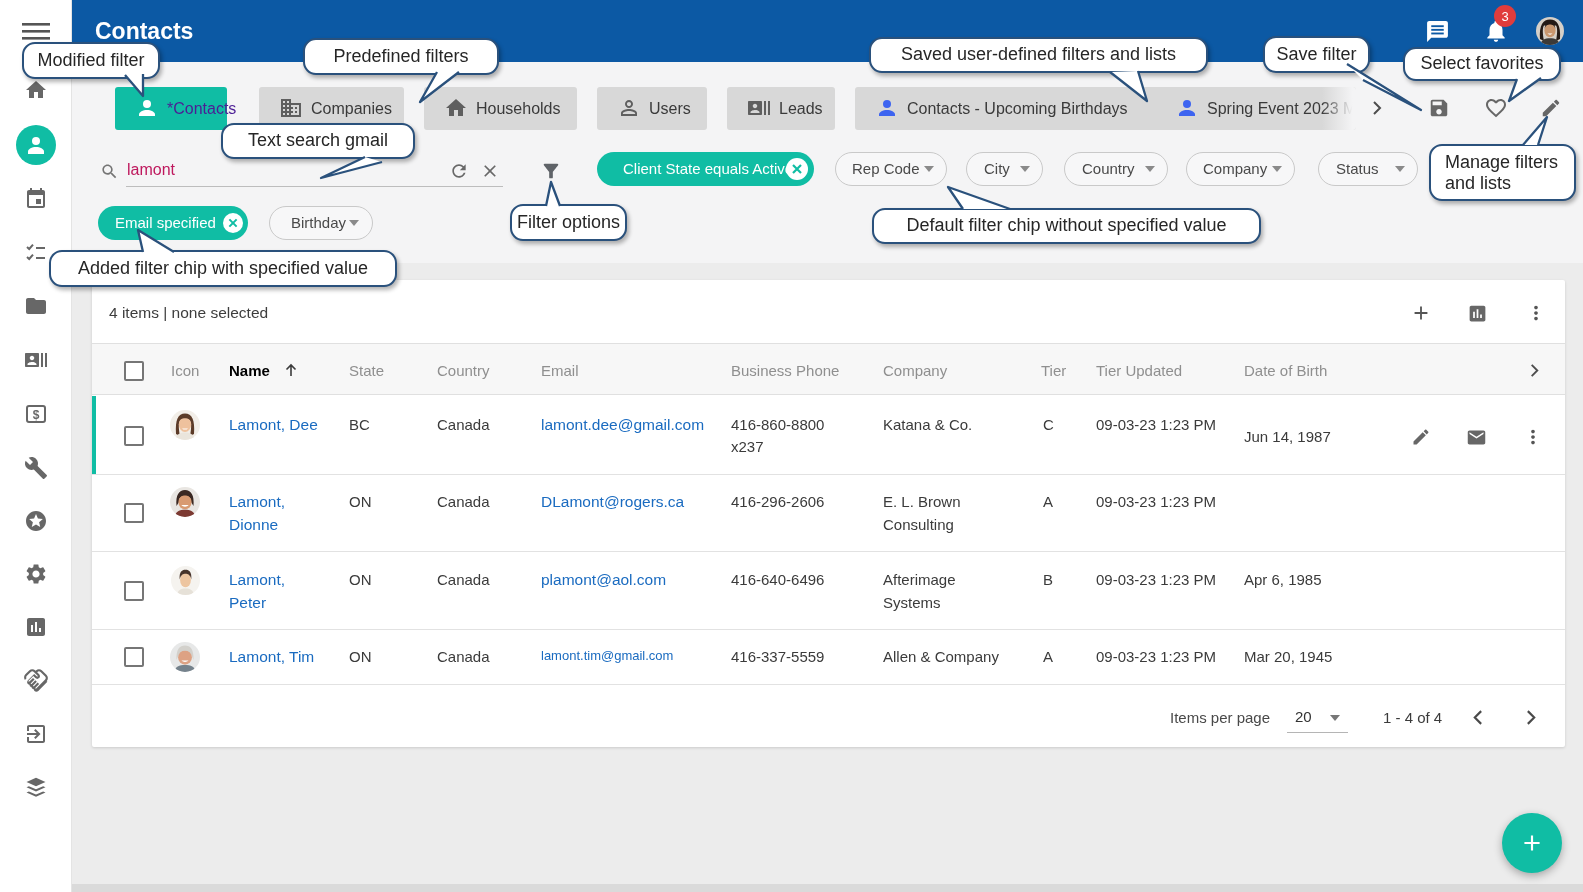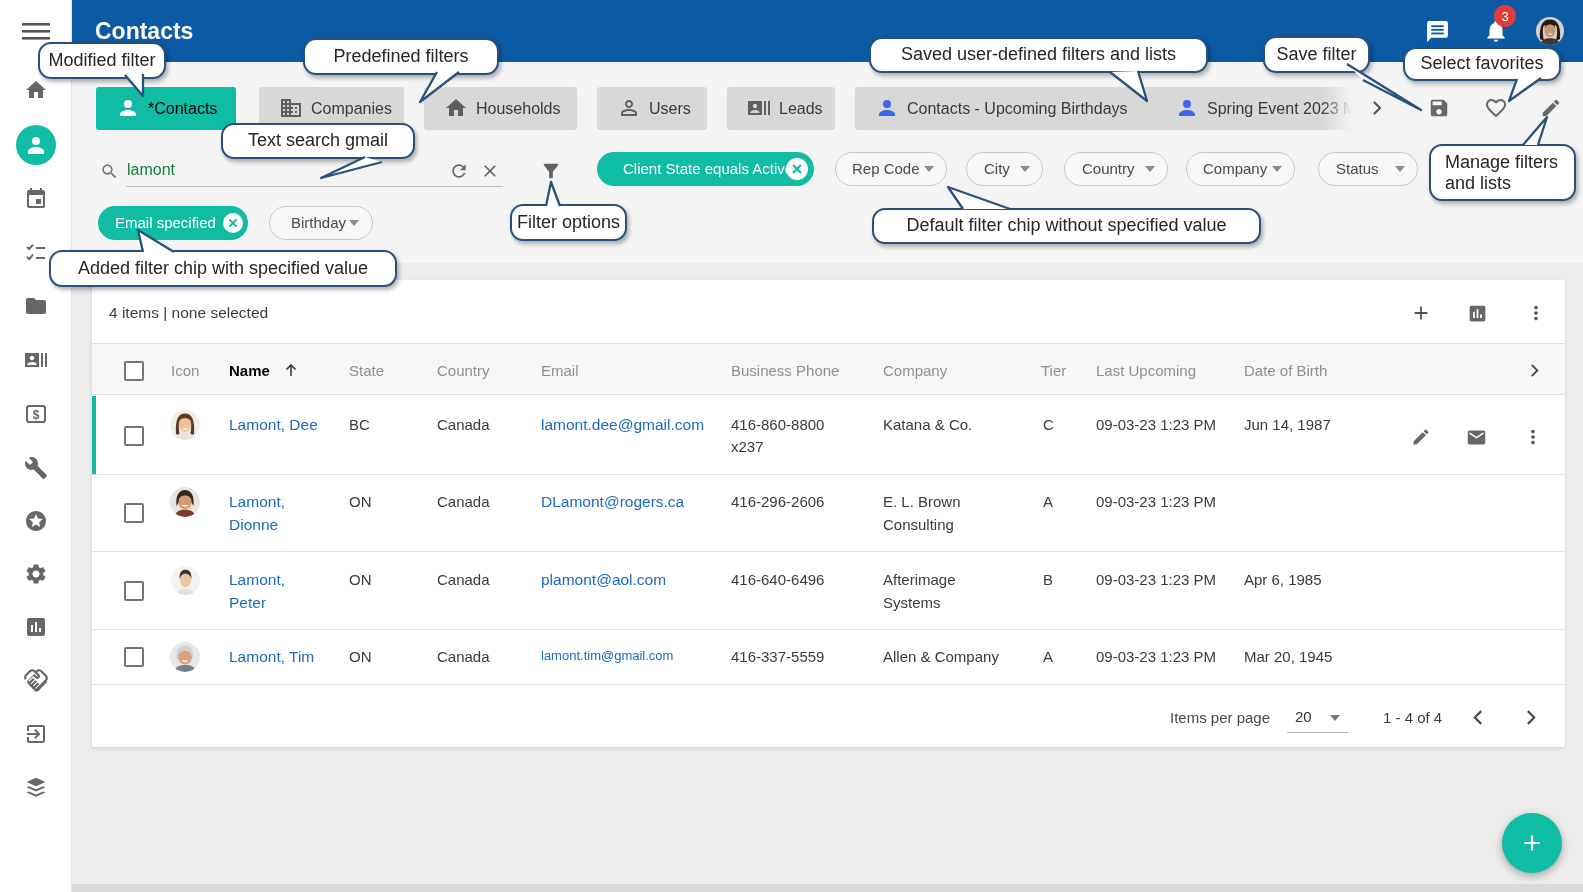--- a/index.html
+++ b/index.html
@@ -122,21 +122,21 @@
     <path fill="#676767" d="M10.09 15.59L11.5 17l5-5-5-5-1.41 1.41L12.67 11H3v2h9.67l-2.58 2.59zM19 3H5c-1.11 0-2 .9-2 2v4h2V5h14v14H5v-4H3v4c0 1.1.89 2 2 2h14c1.1 0 2-.9 2-2V5c0-1.1-.9-2-2-2z"></path>
   </svg>
 <svg class="ic" style="left:24px;top:776px" width="24" height="24" viewBox="0 0 24 24">
     <g fill="#676767">
       <path d="M12 1.8 2.5 6 12 10.2 21.5 6Z"></path>
       <path d="M4.9 10.2 2.5 11.3 12 15.5l9.5-4.2-2.4-1.1L12 13.3Z"></path>
       <path d="M4.9 15.5 2.5 16.6 12 20.8l9.5-4.2-2.4-1.1L12 18.6Z"></path>
     </g>
   </svg>
 
-<div class="tab" style="left:96px;width:140px;background:#10bda4;color:#000000">
+<div class="tab" style="left:115px;width:112px;background:#10bda4;color:#4c1d95">
     <svg width="24" height="24" viewBox="0 0 24 24">
       <g fill="#fff">
         <circle cx="12" cy="8" r="4"></circle>
         <path d="M12 14c-4 0-8 2-8 4.5V20h16v-1.5C20 16 16 14 12 14z"></path>
       </g>
     </svg>
     <span class="lbl">*Contacts</span>
   </div>
 <div class="tab" style="left:259px;width:145px">
     <svg width="24" height="24" viewBox="0 0 24 24">
@@ -191,21 +191,21 @@
 <svg class="ic" style="left:1484px;top:96px" width="24" height="24" viewBox="0 0 24 24">
     <path fill="#676767" d="M16.5 3c-1.74 0-3.41.81-4.5 2.09C10.91 3.81 9.24 3 7.5 3 4.42 3 2 5.42 2 8.5c0 3.78 3.4 6.86 8.55 11.54L12 21.35l1.45-1.32C18.6 15.36 22 12.28 22 8.5 22 5.42 19.58 3 16.5 3zm-4.4 15.55l-.1.1-.1-.1C7.14 14.24 4 11.39 4 8.5 4 6.5 5.5 5 7.5 5c1.54 0 3.04.99 3.57 2.36h1.87C13.46 5.99 14.96 5 16.5 5c2 0 3.5 1.5 3.5 3.5 0 2.89-3.14 5.74-7.9 10.05z"></path>
   </svg>
 <svg class="ic" style="left:1540px;top:97px" width="22" height="22" viewBox="0 0 24 24">
     <path fill="#676767" d="M3 17.25V21h3.75L17.81 9.94l-3.75-3.75L3 17.25zM20.71 7.04c.39-.39.39-1.02 0-1.41l-2.34-2.34c-.39-.39-1.02-.39-1.41 0l-1.83 1.83 3.75 3.75 1.83-1.83z"></path>
   </svg>
 
 <svg class="ic" style="left:100px;top:162px" width="19" height="19" viewBox="0 0 24 24">
     <path fill="#757575" d="M15.5 14h-.79l-.28-.27C15.41 12.59 16 11.11 16 9.5 16 5.91 13.09 3 9.5 3S3 5.91 3 9.5 5.91 16 9.5 16c1.61 0 3.09-.59 4.23-1.57l.27.28v.79l5 5L20.49 19l-5-5zm-6 0C7.01 14 5 11.99 5 9.5S7.01 5 9.5 5 14 7.01 14 9.5 11.99 14 9.5 14z"></path>
   </svg>
-<div class="txt" style="left:127px;top:161px;font-size:16px;color:#15803d">lamont</div>
+<div class="txt" style="left:127px;top:161px;font-size:16px;color:#be185d">lamont</div>
 <div class="abs" style="left:126px;top:186px;width:377px;height:1px;background:#bdbdbd"></div>
 <svg class="ic" style="left:449px;top:161px" width="20" height="20" viewBox="0 0 24 24">
     <path fill="#686868" d="M17.65 6.35C16.2 4.9 14.21 4 12 4c-4.42 0-7.99 3.58-7.99 8s3.57 8 7.99 8c3.73 0 6.84-2.55 7.73-6h-2.08c-.82 2.33-3.04 4-5.65 4-3.31 0-6-2.69-6-6s2.69-6 6-6c1.66 0 3.14.69 4.22 1.78L13 11h7V4l-2.35 2.35z"></path>
   </svg>
 <svg class="ic" style="left:480px;top:161px" width="20" height="20" viewBox="0 0 24 24">
     <path fill="#686868" d="M19 6.41 17.59 5 12 10.59 6.41 5 5 6.41 10.59 12 5 17.59 6.41 19 12 13.41 17.59 19 19 17.59 13.41 12z"></path>
   </svg>
 <svg class="ic" style="left:540px;top:160px" width="22" height="22" viewBox="0 0 24 24">
     <path fill="#5f6368" d="M4.25 5.61C6.27 8.2 10 13 10 13v6c0 .55.45 1 1 1h2c.55 0 1-.45 1-1v-6s3.72-4.8 5.74-7.39c.51-.66.04-1.61-.79-1.61H5.04c-.83 0-1.3.95-.79 1.61z"></path>
   </svg>
@@ -268,21 +268,21 @@
 <div class="txt" style="left:229px;top:362px;font-size:15px;color:#000000;font-weight:bold">Name</div>
 <svg class="ic" style="left:283px;top:362px" width="16" height="16" viewBox="0 0 16 16">
     <path fill="none" stroke="#3b3b3b" stroke-width="1.6" d="M8 14V3M3.5 7.5L8 3l4.5 4.5"></path>
   </svg>
 <div class="txt hdr" style="left:349px;top:362px">State</div>
 <div class="txt hdr" style="left:437px;top:362px">Country</div>
 <div class="txt hdr" style="left:541px;top:362px">Email</div>
 <div class="txt hdr" style="left:731px;top:362px">Business Phone</div>
 <div class="txt hdr" style="left:883px;top:362px">Company</div>
 <div class="txt hdr" style="left:1041px;top:362px">Tier</div>
-<div class="txt hdr" style="left:1096px;top:362px">Last Upcoming</div>
+<div class="txt hdr" style="left:1096px;top:362px">Tier Updated</div>
 <div class="txt hdr" style="left:1244px;top:362px">Date of Birth</div>
 <svg class="ic" style="left:1527px;top:363px" width="15" height="15" viewBox="0 0 16 16">
     <path fill="none" stroke="#4d4d4d" stroke-width="2" d="M5 2l6 6-6 6"></path>
   </svg>
 
 <div class="abs" style="left:92px;top:396px;width:4px;height:78px;background:#10bda4"></div>
 <div class="hline" style="left:92px;top:474px;width:1473px"></div>
 <div class="hline" style="left:92px;top:551px;width:1473px"></div>
 <div class="hline" style="left:92px;top:629px;width:1473px"></div>
 <div class="hline" style="left:92px;top:684px;width:1473px"></div>
@@ -305,21 +305,21 @@
   </svg>
 <div class="txt link" style="left:229px;top:416px;font-size:15.5px">Lamont, Dee</div>
 <div class="txt cell" style="left:349px;top:416px">BC</div>
 <div class="txt cell" style="left:437px;top:416px">Canada</div>
 <div class="txt link" style="left:541px;top:416px;font-size:15.5px">lamont.dee@gmail.com</div>
 <div class="txt cell" style="left:731px;top:416px">416-860-8800</div>
 <div class="txt cell" style="left:731px;top:438px">x237</div>
 <div class="txt cell" style="left:883px;top:416px">Katana &amp; Co.</div>
 <div class="txt cell" style="left:1043px;top:416px">C</div>
 <div class="txt cell" style="left:1096px;top:416px">09-03-23 1:23 PM</div>
-<div class="txt cell" style="left:1244px;top:416px">Jun 14, 1987</div>
+<div class="txt cell" style="left:1244px;top:428px">Jun 14, 1987</div>
 <svg class="ic" style="left:1411px;top:427px" width="20" height="20" viewBox="0 0 24 24">
     <path fill="#676767" d="M3 17.25V21h3.75L17.81 9.94l-3.75-3.75L3 17.25zM20.71 7.04c.39-.39.39-1.02 0-1.41l-2.34-2.34c-.39-.39-1.02-.39-1.41 0l-1.83 1.83 3.75 3.75 1.83-1.83z"></path>
   </svg>
 <svg class="ic" style="left:1466px;top:427px" width="21" height="21" viewBox="0 0 24 24">
     <path fill="#676767" d="M20 4H4c-1.1 0-1.99.9-1.99 2L2 18c0 1.1.9 2 2 2h16c1.1 0 2-.9 2-2V6c0-1.1-.9-2-2-2zm0 4-8 5-8-5V6l8 5 8-5v2z"></path>
   </svg>
 <svg class="ic" style="left:1522px;top:426px" width="22" height="22" viewBox="0 0 24 24">
     <path fill="#555" d="M12 8c1.1 0 2-.9 2-2s-.9-2-2-2-2 .9-2 2 .9 2 2 2zm0 2c-1.1 0-2 .9-2 2s.9 2 2 2 2-.9 2-2-.9-2-2-2zm0 6c-1.1 0-2 .9-2 2s.9 2 2 2 2-.9 2-2-.9-2-2-2z"></path>
   </svg>
 
@@ -408,21 +408,21 @@
 <div class="abs" style="left:1330px;top:715px;width:0;height:0;border-left:5px solid transparent;border-right:5px solid transparent;border-top:6px solid #777"></div>
 <div class="abs" style="left:1287px;top:732px;width:61px;height:1px;background:#b5b5b5"></div>
 <div class="txt" style="left:1383px;top:709px;font-size:15px;color:#3b3b3b">1 - 4 of 4</div>
 <svg class="ic" style="left:1470px;top:709px" width="17" height="17" viewBox="0 0 16 16">
     <path fill="none" stroke="#4a4a4a" stroke-width="2" d="M10.5 2l-6 6 6 6"></path>
   </svg>
 <svg class="ic" style="left:1522px;top:709px" width="17" height="17" viewBox="0 0 16 16">
     <path fill="none" stroke="#4a4a4a" stroke-width="2" d="M5.5 2l6 6-6 6"></path>
   </svg>
 
-<div class="callout" style="left:38px;top:42px;width:128px;height:37px;line-height:32px">Modified filter</div>
+<div class="callout" style="left:22px;top:42px;width:138px;height:37px;line-height:32px">Modified filter</div>
 <div class="callout" style="left:303px;top:38px;width:196px;height:37px;line-height:32px">Predefined filters</div>
 <div class="callout" style="left:221px;top:123px;width:194px;height:36px;line-height:31px">Text search gmail</div>
 <div class="callout" style="left:869px;top:37px;width:339px;height:36px;line-height:31px">Saved user-defined filters and lists</div>
 <div class="callout" style="left:1263px;top:36px;width:107px;height:37px;line-height:32px">Save filter</div>
 <div class="callout" style="left:1403px;top:47px;width:158px;height:34px;line-height:29px">Select favorites</div>
 <div class="callout" style="left:1429px;top:144px;width:147px;height:57px;line-height:21px;padding:6px 0 0 14px;text-align:left">Manage filters<br>and lists</div>
 <div class="callout" style="left:510px;top:204px;width:117px;height:37px;line-height:32px">Filter options</div>
 <div class="callout" style="left:872px;top:208px;width:389px;height:36px;line-height:31px">Default filter chip without specified value</div>
 <div class="callout" style="left:49px;top:250px;width:348px;height:37px;line-height:32px">Added filter chip with specified value</div>
 

